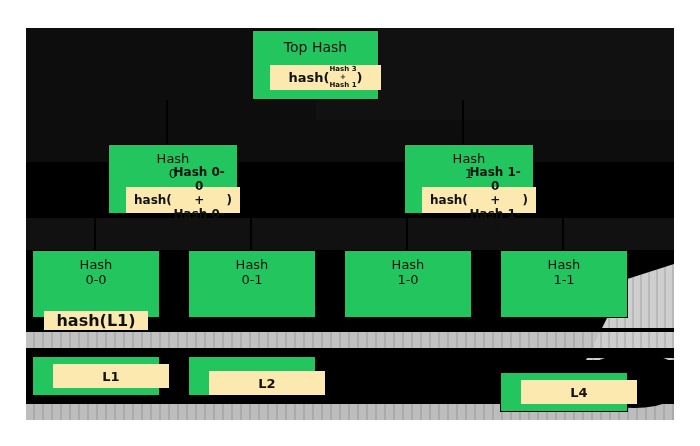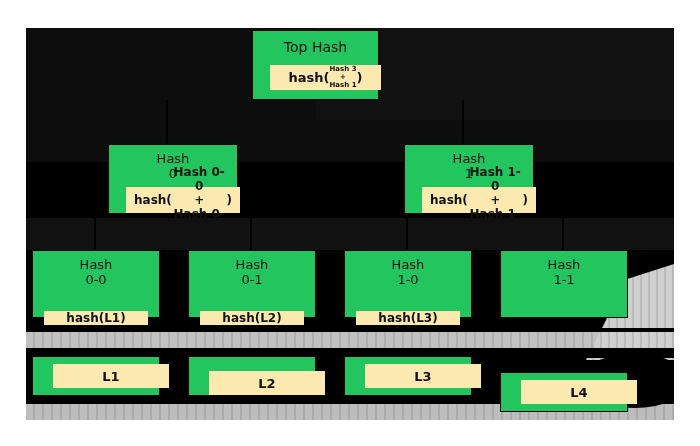--- a/index.html
+++ b/index.html
@@ -54,21 +54,21 @@
   #top-hash .hfn,#top-hash .hpar{font-size:13px;}
   #top-hash .hsum{font-size:7px;}
 
   
   .leafhash{width:128px;height:68px;}
   #hash-0-0{left:6px;top:222px;}
   #hash-0-1{left:162px;top:222px;}
   #hash-1-0{left:318px;top:222px;}
   #hash-1-1{left:474px;top:222px;}
   .leafhash .title{font-size:13px;margin-top:7px;}
-  .leafhash .chip{margin-top:24px;width:104px;height:23px;font-size:12px;font-weight:700;}
+  .leafhash .chip{margin-top:24px;width:104px;height:23px;font-size:16px;font-weight:700;}
 
   
   .datablk{width:128px;height:40px;justify-content:center;}
   #l1{left:6px;top:328px;}
   #l2{left:162px;top:328px;justify-content:flex-end;}
   #l3{left:318px;top:328px;}
   #l4{left:474px;top:344px;}
   .datablk .chip{width:116px;height:24px;font-size:13px;font-weight:700;margin-left:30px;}
 </style>
 </head>
@@ -150,45 +150,40 @@
         <span>0-0</span>
       </div>
       <div class="chip">hash(L1)</div>
     </div>
 
     <div class="node leafhash" id="hash-0-1">
       <div class="title">
         <span>Hash</span><br>
         <span>0-1</span>
       </div>
-      <div class="chip">hash(L2)</div>
     </div>
 
     <div class="node leafhash" id="hash-1-0">
       <div class="title">
         <span>Hash</span><br>
         <span>1-0</span>
       </div>
-      <div class="chip">hash(L3)</div>
     </div>
 
     <div class="node leafhash" id="hash-1-1">
       <div class="title">
         <span>Hash</span><br>
         <span>1-1</span>
       </div>
     </div>
 
     <div class="node datablk" id="l1">
       <div class="chip">L1</div>
     </div>
     <div class="node datablk" id="l2">
       <div class="chip">L2</div>
     </div>
-    <div class="node datablk" id="l3">
-      <div class="chip">L3</div>
-    </div>
     <div class="node datablk" id="l4">
       <div class="chip">L4</div>
     </div>
 
   </div>
 </div>
 
 </body></html>

